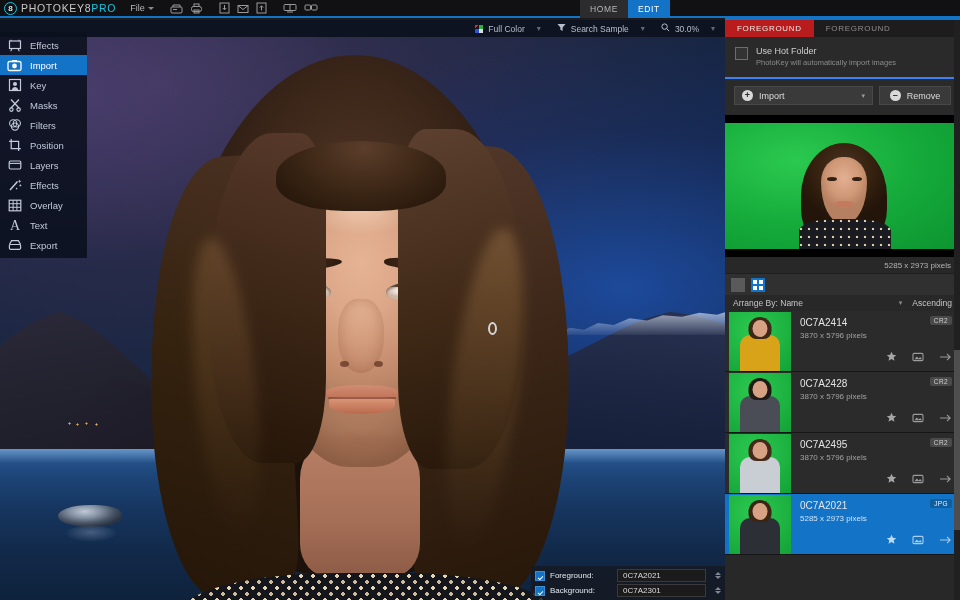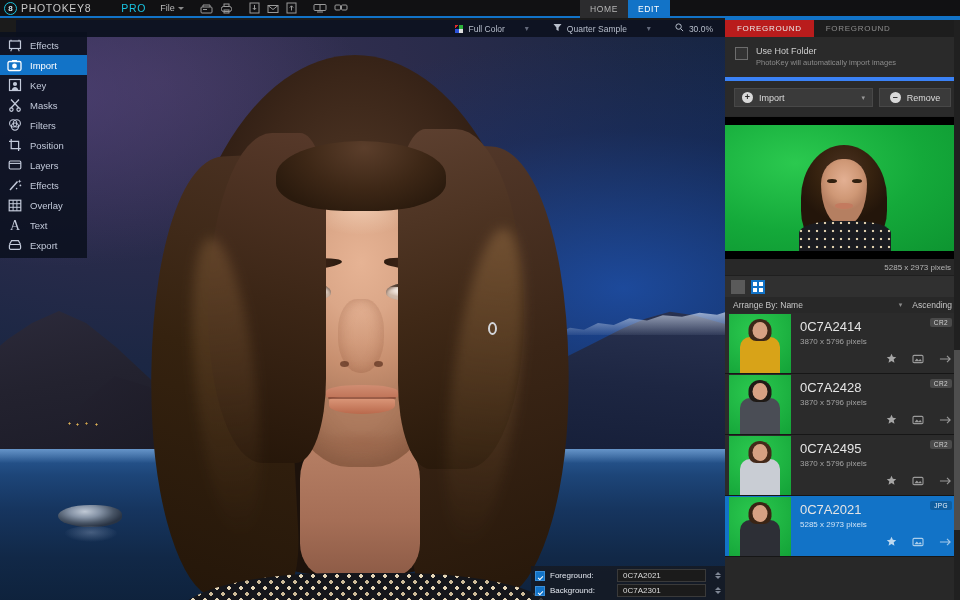--- a/index.html
+++ b/index.html
@@ -21,21 +21,21 @@
   }
   .brand { display: flex; align-items: center; padding-left: 4px; }
   .brand-logo {
     width: 13px; height: 13px; border-radius: 50%;
     border: 1.6px solid #19c3e0;
     color: #cfe9f2; font-size: 8px; font-weight: bold;
     display: flex; align-items: center; justify-content: center;
     margin-right: 4px;
   }
   .brand-name { font-size: 10.5px; letter-spacing: .7px; color: #c7c7c7; }
-  .brand-name b { color: #19c3e0; font-weight: normal; padding-left: 30px; }
+  .brand-name b { color: #19c3e0; font-weight: normal; }
   .menu-file {
     font-size: 9px; color: #b9b9b9; margin-left: 14px;
     display: flex; align-items: center; gap: 3px; cursor: default;
   }
   .caret-tiny {
     width: 0; height: 0; border-left: 3px solid transparent;
     border-right: 3px solid transparent; border-top: 3px solid #8a8a8a;
   }
   .tb-icons { display: flex; align-items: center; margin-left: 16px; gap: 7px; }
   .tb-icons .grp2 { margin-left: 9px; }
@@ -46,24 +46,24 @@
   }
   .mode {
     font-size: 8.5px; letter-spacing: .6px; color: #b6b6b6;
     padding: 0 10px; display: flex; align-items: center;
     background: #2c2c2e; cursor: default;
   }
   .mode.active { background: #1273c7; color: #fff; }
 
   
   .subbar {
-    position: absolute; left: 16px; top: 20px; width: 725px; height: 17px;
+    position: absolute; left: 0; top: 20px; width: 725px; height: 17px;
     background: #0e1322;
     display: flex; align-items: center; justify-content: flex-end;
-    padding-right: 0; gap: 12px;
+    padding-right: 6px; gap: 4px;
   }
   .sb-item {
     display: flex; align-items: center; gap: 5px;
     font-size: 8.5px; color: #b8bfcc; padding: 0 8px; cursor: default;
   }
   .sb-sep { color: #63697a; font-size: 8px; padding-right: 4px; }
   .sw4 {
     width: 8px; height: 8px;
     background:
       linear-gradient(135deg, #e02b2b 50%, transparent 50%) no-repeat 0 0 / 4px 4px,
@@ -356,21 +356,21 @@
   }
   .tbx-title { font-size: 9px; letter-spacing: 1.1px; color: #d6d6d6; }
   .tbx-tabs { height: 17px; display: flex; background: #1d1d1d; }
   .tbx-tab {
     font-size: 8px; letter-spacing: .7px; color: #8d8d8d;
     padding: 0 12px; display: flex; align-items: center; cursor: default;
   }
   .tbx-tab.active { color: #e8e8e8; background: #b91c1c; }
   .hotfolder {
     padding: 9px 10px 10px 10px; display: flex; gap: 8px;
-    background: #2a2a2a; border-bottom: 4px solid #3b82f6;
+    background: #2a2a2a; border-bottom: 2px solid #3b82f6;
   }
   .chk {
     width: 13px; height: 13px; border: 1px solid #6d6d6d; background: #333;
     flex: 0 0 auto; margin-top: 1px;
   }
   .hf-l1 { font-size: 9px; color: #cfcfcf; }
   .hf-l2 { font-size: 7.5px; color: #8b8b8b; margin-top: 2px; }
   .btnrow { display: flex; gap: 6px; padding: 7px 9px 9px 9px; background: #2a2a2a; }
   .btn {
     height: 19px; background: #3a3a3a; border: 1px solid #484848;
@@ -472,21 +472,21 @@
   .t-hair {
     width: 23px; height: 22px; border-radius: 50% 50% 34% 34%;
     background: #3a2414; position: absolute; left: 50%; top: 5px;
     transform: translateX(-50%);
   }
   .t-body {
     width: 40px; height: 36px; position: absolute; left: 50%; bottom: 0;
     transform: translateX(-50%); border-radius: 10px 10px 0 0;
   }
   .fileinfo { flex: 1 1 auto; position: relative; padding: 6px 8px 0 9px; }
-  .fname { font-size: 13px; color: #e4e4e4; }
+  .fname { font-size: 10px; color: #e4e4e4; }
   .fdim { font-size: 8px; color: #a2a2a2; margin-top: 3px; }
   .selected .fdim { color: #cfe3f6; }
   .badge {
     position: absolute; right: 8px; top: 5px;
     font-size: 6.5px; color: #d2d2d2; background: #4a4a4a;
     border-radius: 2px; padding: 1px 4px; letter-spacing: .4px;
   }
   .selected .badge { background: #0f5e9f; color: #eaf3fb; }
   .rowicons {
     position: absolute; right: 8px; bottom: 5px; display: flex;
@@ -604,21 +604,21 @@
       <span class="sw4"></span>
       <span>Full Color</span>
     </div>
     <span class="sb-sep">▾</span>
     <div class="sb-item">
       <span>
         <svg width="9" height="9" viewBox="0 0 9 9">
             <path d="M.5 1h8L5.6 4.6V8L3.4 6.8V4.6z" fill="#b8bfcc"></path>
           </svg>
       </span>
-      <span>Quarter Sample</span>
+      <span>Search Sample</span>
     </div>
     <span class="sb-sep">▾</span>
     <div class="sb-item">
       <span>
         <svg width="9" height="9" viewBox="0 0 10 10">
             <circle cx="4" cy="4" r="3" fill="none" stroke="#b8bfcc" stroke-width="1.1"></circle>
             <path d="M6.3 6.3L9 9" stroke="#b8bfcc" stroke-width="1.1"></path>
           </svg>
       </span>
       <span>30.0%</span>

